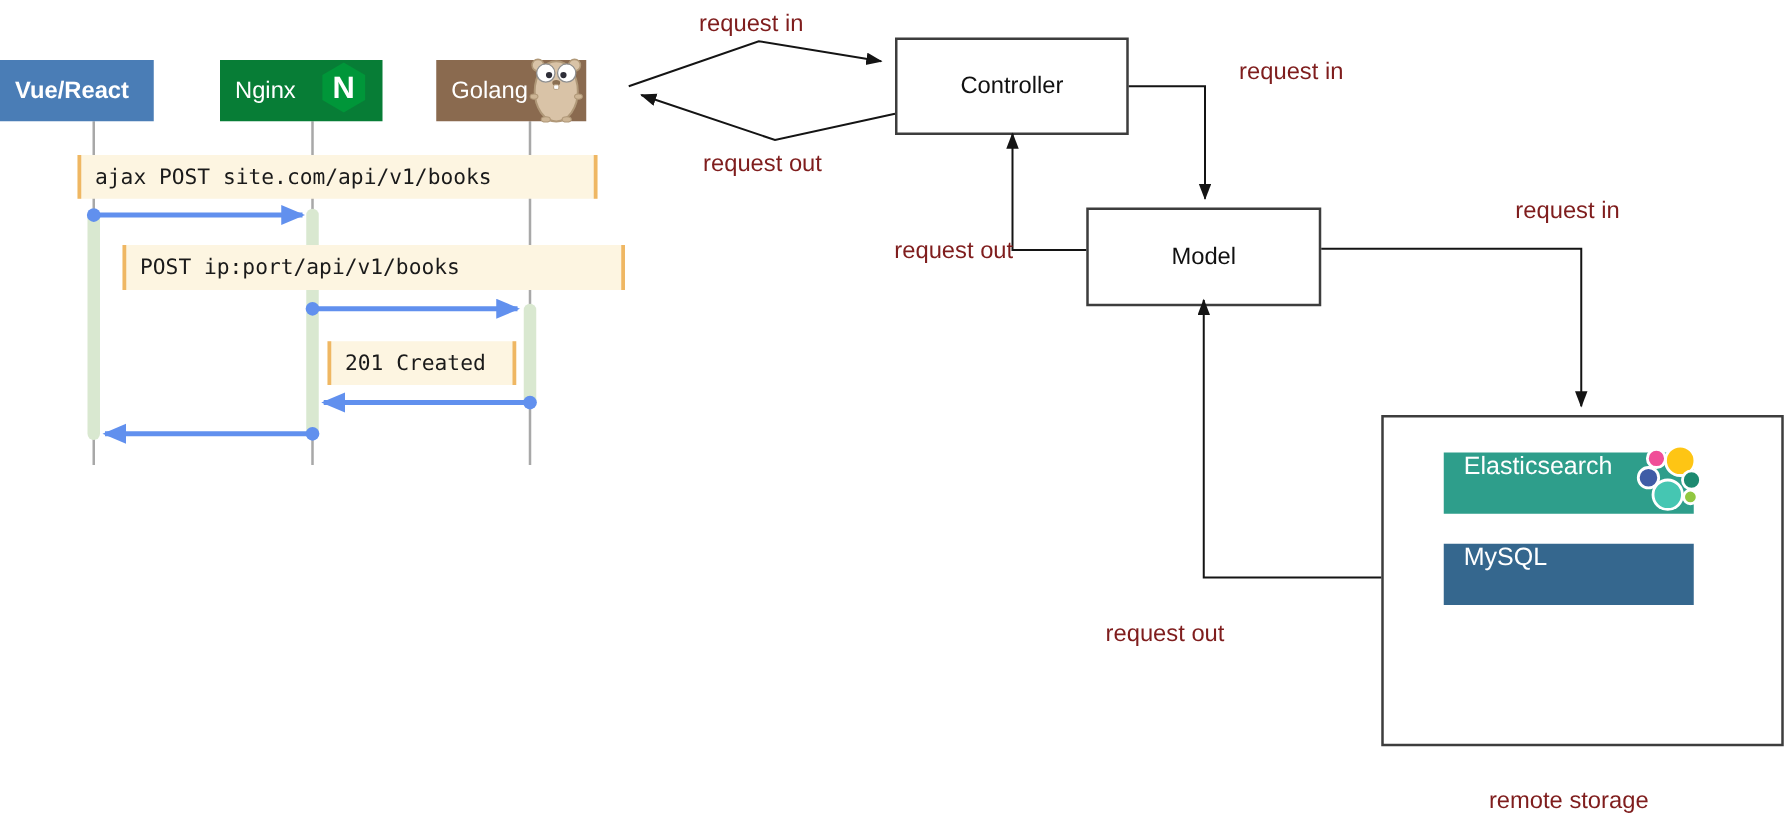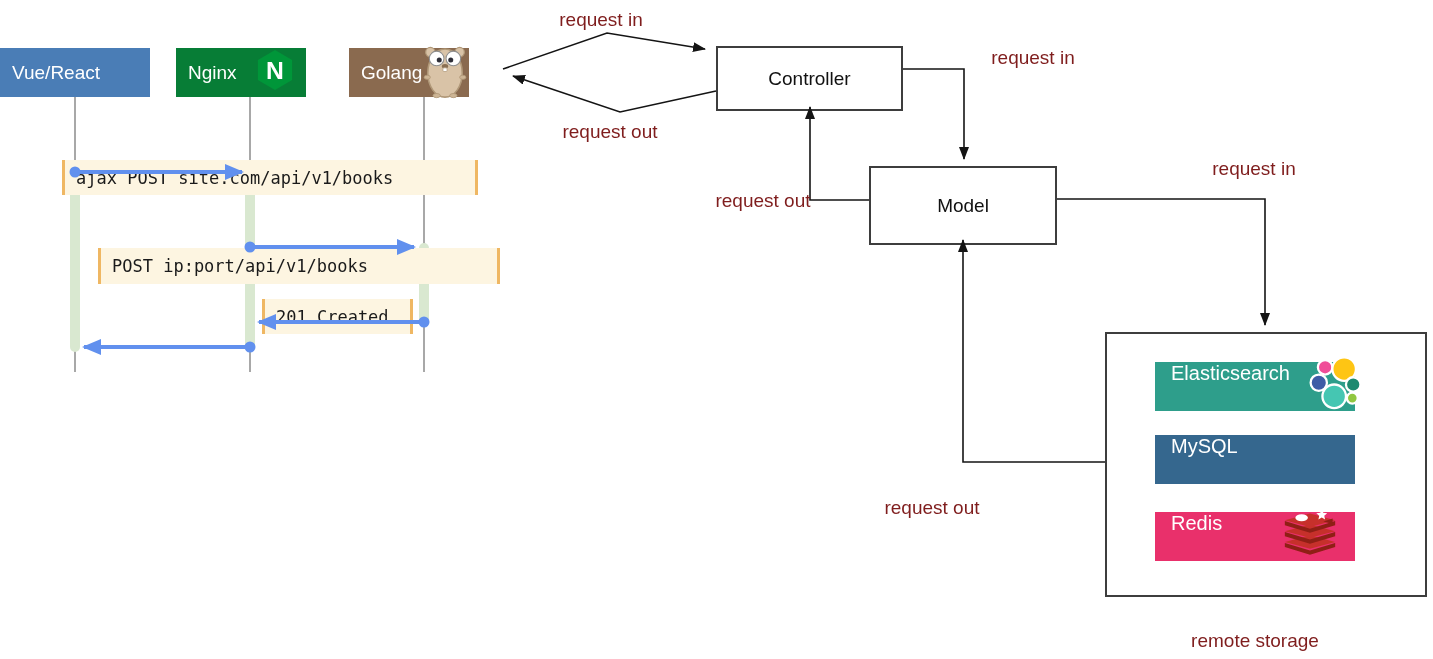--- a/index.html
+++ b/index.html
@@ -2,29 +2,29 @@
 <html style="--c-vue_react: #4a7db6; --c-nginx: #077d36; --c-nginx_logo: #009639; --c-golang: #8a6a4f; --c-elasticsearch: #2e9e8b; --c-mysql: #35678e; --c-redis: #e9306b; --c-message_bg: #fdf5e1; --c-message_border: #efb763; --c-arrow_blue: #6190ee; --c-activation: #d9e8d0; --c-lifeline: #a8a8a8; --c-wire: #141414;"><head>
 <meta charset="utf-8">
 <style>
   html,body{margin:0;padding:0;background:#fff;}
   .canvas{position:relative;width:1433px;height:659px;background:#ffffff;
           font-family:"Liberation Sans",sans-serif;overflow:hidden;}
 
   
   .seq-header{position:absolute;top:48px;height:49px;display:flex;align-items:center;
               padding:0 12px;color:#fff;font-size:19px;box-sizing:border-box;z-index:3;}
-  .p-vue{left:0;width:150px;background:var(--c-vue_react);}
+  .p-vue{left:0;width:123px;background:var(--c-vue_react);font-weight:bold;}
   .p-nginx{left:176px;width:130px;background:var(--c-nginx);justify-content:space-between;}
   .p-golang{left:349px;width:120px;background:var(--c-golang);}
   .lifeline{position:absolute;top:97px;height:275px;width:2px;background:var(--c-lifeline);z-index:1;}
   .activation{position:absolute;width:10px;border-radius:5px;background:var(--c-activation);z-index:2;}
   .msg{position:absolute;background:var(--c-message_bg);
        border-left:3px solid var(--c-message_border);border-right:3px solid var(--c-message_border);
        font-family:"DejaVu Sans Mono",monospace;font-size:17px;color:#1a1a1a;
-       display:flex;align-items:center;padding-left:11px;box-sizing:border-box;z-index:3;margin-top:36px;}
+       display:flex;align-items:center;padding-left:11px;box-sizing:border-box;z-index:3;}
   .gopher{position:absolute;right:1px;top:-5px;}
 
   
   .mvc-box{position:absolute;background:#fff;border:2px solid #3d3d3d;display:flex;
            align-items:center;justify-content:center;font-size:19px;color:#111;
            box-sizing:border-box;z-index:3;}
   .flow-label{position:absolute;transform:translateX(-50%);font-size:19px;color:#7f1d1d;
               white-space:nowrap;z-index:5;}
   .storage-box{position:absolute;left:1105px;top:332px;width:322px;height:265px;
                border:2px solid #3d3d3d;background:#fff;box-sizing:border-box;z-index:3;}
@@ -82,28 +82,28 @@
         <ellipse cx="39" cy="32" rx="3" ry="2" fill="#cdb595" stroke="#b09878" stroke-width="0.8"></ellipse>
         <ellipse cx="14" cy="49.5" rx="3.5" ry="2" fill="#cdb595" stroke="#b09878" stroke-width="0.8"></ellipse>
         <ellipse cx="30" cy="49.5" rx="3.5" ry="2" fill="#cdb595" stroke="#b09878" stroke-width="0.8"></ellipse>
       </svg>
     </span>
   </div>
 
   <div class="msg" style="left:62px;top:124px;width:416px;height:35px">
     <span>ajax POST site.com/api/v1/books</span>
   </div>
-  <div class="msg" style="left:98px;top:212px;width:402px;height:36px">
+  <div class="msg" style="left:98px;top:196px;width:402px;height:36px">
     <span>POST ip:port/api/v1/books</span>
   </div>
-  <div class="msg" style="left:262px;top:263px;width:151px;height:35px">
+  <div class="msg" style="left:262px;top:273px;width:151px;height:35px">
     <span>201 Created</span>
   </div>
 
-  <div class="mvc-box" style="left:716px;top:46px;width:187px;height:65px">
+  <div class="mvc-box" style="left:716px;top:30px;width:187px;height:78px">
     <span>Controller</span>
   </div>
   <div class="mvc-box" style="left:869px;top:166px;width:188px;height:79px">
     <span>Model</span>
   </div>
 
   <div class="storage-box"></div>
 
   <div class="store-bar bar-es">
     <span>Elasticsearch</span>
@@ -116,36 +116,20 @@
         <circle cx="30" cy="45" r="13" fill="#45c6b2" stroke="#fff" stroke-width="2.5"></circle>
         <circle cx="50" cy="47" r="6" fill="#91c740" stroke="#fff" stroke-width="2.5"></circle>
       </svg>
     </span>
   </div>
 
   <div class="store-bar bar-mysql">
     <span>MySQL</span>
   </div>
 
-  <div class="store-bar bar-redis">
-    <span>Redis</span>
-    <span class="bar-logo" style="right:14px">
-      <svg width="62" height="52" viewBox="0 0 72 62">
-        <polygon points="6,41 36,50 66,41 66,46 36,55 6,46" fill="#8f1f15"></polygon>
-        <polygon points="36,32 66,40 36,48 6,40" fill="#c6302b"></polygon>
-        <polygon points="6,28 36,37 66,28 66,33 36,42 6,33" fill="#8f1f15"></polygon>
-        <polygon points="36,19 66,27 36,35 6,27" fill="#c6302b"></polygon>
-        <polygon points="6,15 36,24 66,15 66,20 36,29 6,20" fill="#8f1f15"></polygon>
-        <polygon points="36,6 66,14 36,22 6,14" fill="#c6302b"></polygon>
-        <ellipse cx="26" cy="11" rx="7.5" ry="4.2" fill="#fff"></ellipse>
-        <polygon points="50,1 51.8,5.2 56.5,5.6 53,8.5 54,13 50,10.6 46,13 47,8.5 43.5,5.6 48.2,5.2" fill="#fff"></polygon>
-        <polygon points="52,15.5 63,12 63,18.5" fill="#8f1f15"></polygon>
-      </svg>
-    </span>
-  </div>
 
   <div class="flow-label" style="left:601px;top:9px">request in</div>
   <div class="flow-label" style="left:610px;top:121px">request out</div>
   <div class="flow-label" style="left:1033px;top:47px">request in</div>
   <div class="flow-label" style="left:763px;top:190px">request out</div>
   <div class="flow-label" style="left:1254px;top:158px">request in</div>
   <div class="flow-label" style="left:932px;top:497px">request out</div>
   <div class="flow-label" style="left:1255px;top:630px">remote storage</div>
 
   <svg class="wires" width="1433" height="659" viewBox="0 0 1433 659">

